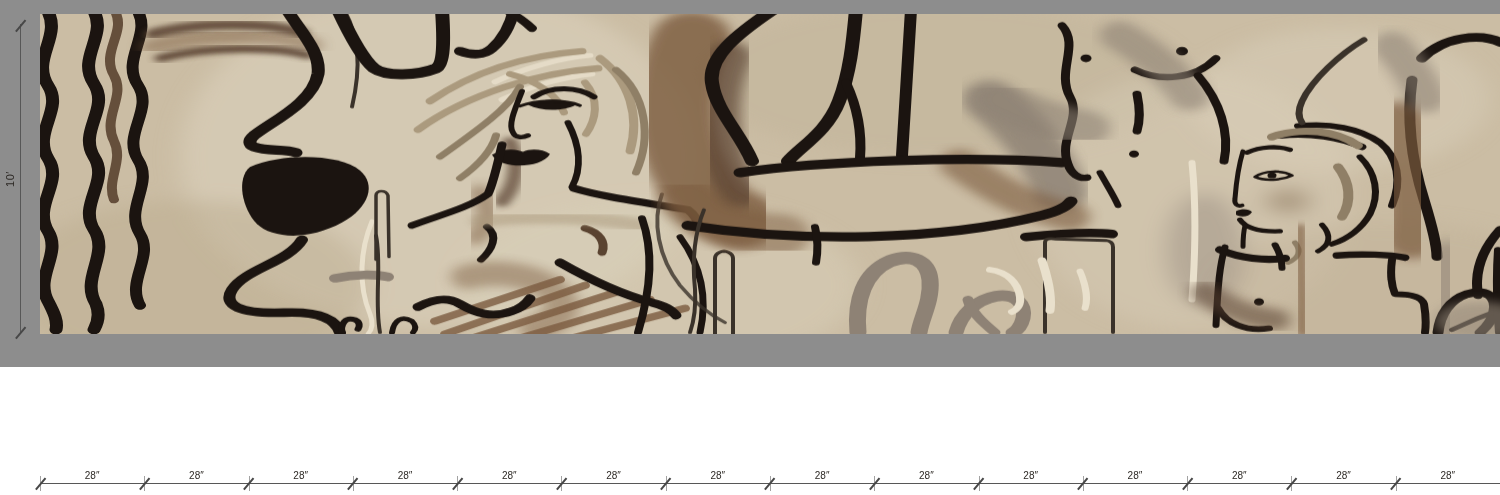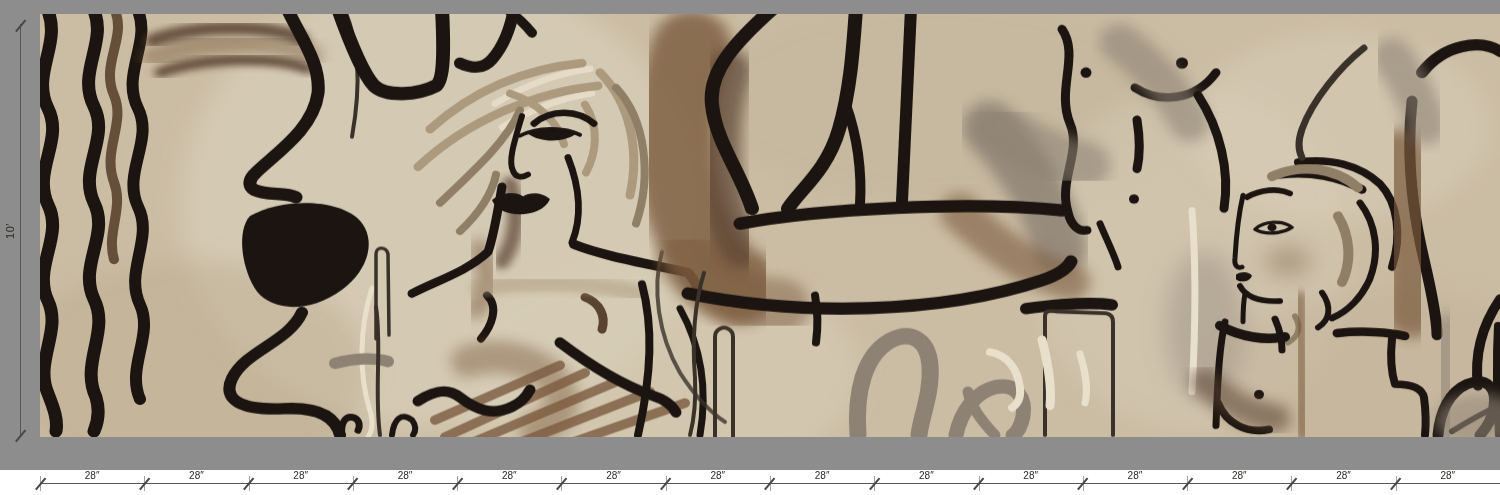--- a/index.html
+++ b/index.html
@@ -1,17 +1,17 @@
 <!DOCTYPE html>
 <html><head>
 <meta charset="utf-8">
 <style>
   html,body{margin:0;padding:0;}
   body{width:1500px;height:495px;overflow:hidden;font-family:"Liberation Sans",sans-serif;}
-  .stage{position:relative;width:1500px;height:470px;background:#8d8d8d;}
+  .stage{position:relative;width:1500px;height:367px;background:#8d8d8d;}
   
   .mural{position:absolute;left:40px;top:14px;right:0;bottom:33px;overflow:hidden;background:#cbbda4;}
   .mural svg{display:block;width:100%;height:100%;}
   
   .ruler-left{position:absolute;left:20px;top:24px;bottom:33px;width:0;}
   .vline{position:absolute;left:0;top:0;bottom:0;width:1px;background:#575757;}
   .tick{position:absolute;width:15px;height:1.5px;background:#474747;transform:rotate(-50deg);}
   .tick-top{left:-7px;top:1px;}
   .tick-bottom{left:-7px;bottom:1px;}
   .vlabel{position:absolute;top:50%;left:-10px;transform:translate(-50%,-50%) rotate(-90deg);

